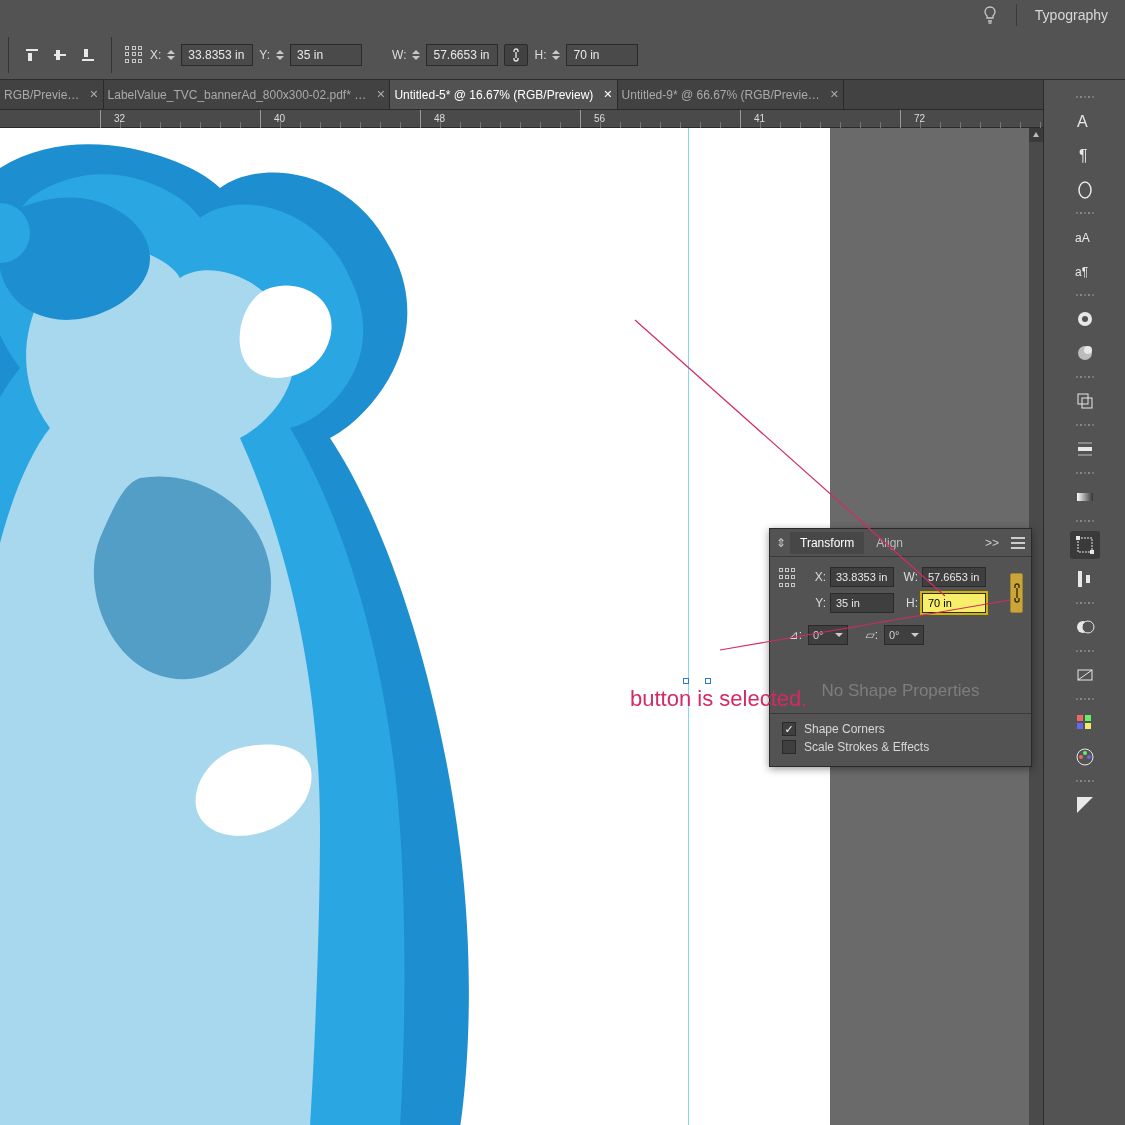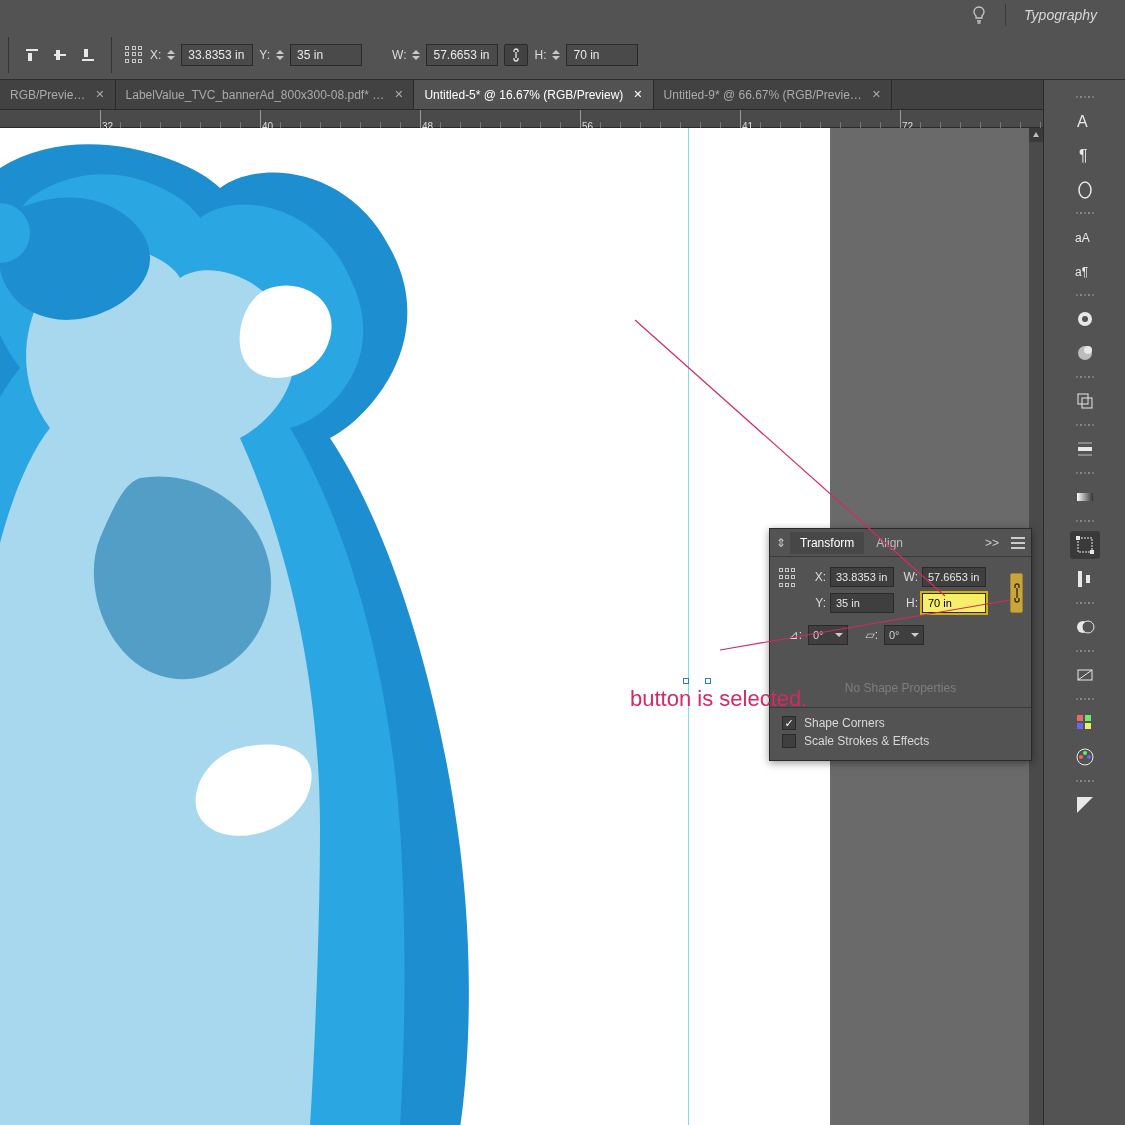--- a/index.html
+++ b/index.html
@@ -1,19 +1,19 @@
 <!DOCTYPE html>
 <html><head>
 <meta charset="utf-8">
 <style>
   * { box-sizing: border-box; margin: 0; padding: 0; font-family: -apple-system, "Segoe UI", Tahoma, sans-serif; }
   body { background: #535353; width: 1125px; height: 1125px; overflow: hidden; position: relative; color: #d0d0d0; font-size: 12px; }
 
   
-  .menubar { position: absolute; top: 0; left: 0; right: 0; height: 30px; background: #535353; display: flex; align-items: center; justify-content: flex-end; gap: 18px; padding-right: 28px; font-style: italic; }
+  .menubar { position: absolute; top: 0; left: 0; right: 0; height: 30px; background: #535353; display: flex; align-items: center; justify-content: flex-end; gap: 18px; padding-right: 17px; }
   .menubar .lamp { width: 16px; height: 16px; display: flex; align-items: center; justify-content: center; }
   .menubar .lamp svg { stroke: #c0c0c0; }
   .menubar .divider { width: 1px; height: 22px; background: #3a3a3a; }
   .menubar .typo { font-size: 14px; color: #d8d8d8; }
 
   
   .optionsbar { position: absolute; top: 30px; left: 0; right: 0; height: 50px; background: #535353; border-bottom: 1px solid #2d2d2d; display: flex; align-items: center; gap: 6px; padding-left: 2px; }
   .optionsbar .vsep { width:1px; height:36px; background:#333; margin:0 6px; }
   .aligncluster { display:flex; gap:6px; }
   .iconbtn { width:22px; height:22px; display:flex; align-items:center; justify-content:center; color:#e8e8e8; }
@@ -23,28 +23,28 @@
   .numfield { display:flex; align-items:center; gap:0; }
   .spin { width:14px; height:22px; display:flex; flex-direction:column; justify-content:center; gap:0; }
   .spin .up, .spin .dn { width:0; height:0; border-left:4px solid transparent; border-right:4px solid transparent; }
   .spin .up { border-bottom:4px solid #c8c8c8; margin-bottom:2px;}
   .spin .dn { border-top:4px solid #c8c8c8; }
   .numfield input { background:#4a4a4a; border:1px solid #2a2a2a; color:#e8e8e8; font-size:12px; padding:3px 6px; width:72px; height:22px; }
   .linkbtn { width:24px; height:22px; background:#424242; display:flex; align-items:center; justify-content:center; border:1px solid #2a2a2a; border-radius:2px; }
 
   
   .tabstrip { position: absolute; top: 80px; left: 0; right: 82px; height: 30px; background: #424242; display:flex; border-bottom:1px solid #2a2a2a; }
-  .doctab { display:flex; align-items:center; gap:10px; padding:0 10px; font-size:12px; color:#aaa; border-right:1px solid #2a2a2a; height:100%; }
+  .doctab { display:flex; align-items:center; gap:10px; padding:0 4px; font-size:12px; color:#aaa; border-right:1px solid #2a2a2a; height:100%; }
   .doctab.active { background:#525252; color:#ffffff; }
   .doctab .close { font-size:11px; }
 
   
   .ruler { position:absolute; top:110px; left:0; right:82px; height:18px; background:#4a4a4a; border-bottom:1px solid #2a2a2a; font-size:10px; color:#ddd; }
   .ruler .tick { position:absolute; top:0; width:1px; height:18px; background:#999; }
-  .ruler .ticklbl { position:absolute; top:11px; transform:translateX(2px); }
+  .ruler .ticklbl { position:absolute; top:3px; transform:translateX(2px);margin-left:12px; }
   .ruler .minor { position:absolute; top:12px; width:1px; height:6px; background:#777; }
 
   
   .docarea { position:absolute; top:128px; left:0; right:82px; bottom:0; background:#6a6a6a; }
   .artboard { position:absolute; left:0; top:0; width:830px; height:997px; background:#fff; }
   .guide-v { position:absolute; top:0; bottom:0; width:1px; background:#4fc8ff; opacity:.7; left:688px; }
   .selhandle { position:absolute; top:553px; left:683px; width:40px; height:4px; }
   .selhandle .sq { position:absolute; width:6px; height:6px; border:1px solid #2d77cc; background:#fff; top:-3px; }
   .selhandle .a { left:0; } .selhandle .b { left:22px; }
 
@@ -80,21 +80,21 @@
   .tp-row { display:flex; align-items:center; gap:6px; margin-bottom:6px; }
   .tp-row.field { gap:4px; }
   .tp-ref { width:22px; height:22px; display:grid; grid-template-columns:repeat(3,1fr); grid-template-rows:repeat(3,1fr); gap:2px; padding:1px; margin-right:6px;}
   .tp-ref .dot { width:4px; height:4px; border:1px solid #c8c8c8; }
   .tp-l { font-size:12px; color:#dcdcdc; width:20px; text-align:right;}
   .tp-input { background:#3f3f3f; border:1px solid #2a2a2a; color:#e8e8e8; font-size:11px; padding:3px 5px; width:64px; height:20px; }
   .tp-input.hl { background:#f7ef6a; color:#000; outline:2px solid #d3b300; }
   .tp-link { width:16px; height:40px; background:#caa63a; border:1px solid #a0852f; display:flex; align-items:center; justify-content:center; border-radius:2px; }
   .tp-dd { width:40px; height:20px; background:#3f3f3f; border:1px solid #2a2a2a; display:flex; align-items:center; justify-content:space-between; padding:0 4px; font-size:11px;}
   .tp-dd .car { width:0;height:0;border-left:4px solid transparent;border-right:4px solid transparent;border-top:4px solid #ccc;}
-  .tp-noshape { text-align:center; color:#7e7e7e; font-size:12px; padding:30px 0 8px; }
+  .tp-noshape { text-align:center; color:#7e7e7e; font-size:17px; padding:30px 0 8px; }
   .tp-divider { height:1px; background:#3a3a3a; margin:4px -8px 8px; }
   .tp-check { display:flex; align-items:center; gap:8px; font-size:12px; margin:4px 0 4px 4px; color:#d8d8d8; }
   .tp-check .box { width:14px; height:14px; border:1px solid #2a2a2a; background:#3f3f3f; display:flex; align-items:center; justify-content:center; }
   .tp-check .box.checked::after { content:"✓"; font-size:11px; color:#fff; }
 
   .scrollbar-v { position:absolute; top:128px; right:82px; width:14px; bottom:0; background:#4a4a4a; }
   .scrollbar-v .arrow { width:14px; height:14px; background:#3a3a3a; display:flex; align-items:center; justify-content:center; }
 </style>
 </head>
 <body>
@@ -183,21 +183,21 @@
       <input value="70 in" style="">
     </div>
 </div>
 
 <div class="tabstrip">
   <div class="doctab">
       <span>RGB/Previe…</span>
       <span class="close">✕</span>
     </div>
   <div class="doctab">
-      <span>LabelValue_TVC_bannerAd_800x300-08.pdf* …</span>
+      <span>LabelValue_TVC_bannerAd_800x300-02.pdf* …</span>
       <span class="close">✕</span>
     </div>
   <div class="doctab active">
       <span>Untitled-5* @ 16.67% (RGB/Preview)</span>
       <span class="close">✕</span>
     </div>
   <div class="doctab">
       <span>Untitled-9* @ 66.67% (RGB/Previe…</span>
       <span class="close">✕</span>
     </div>

